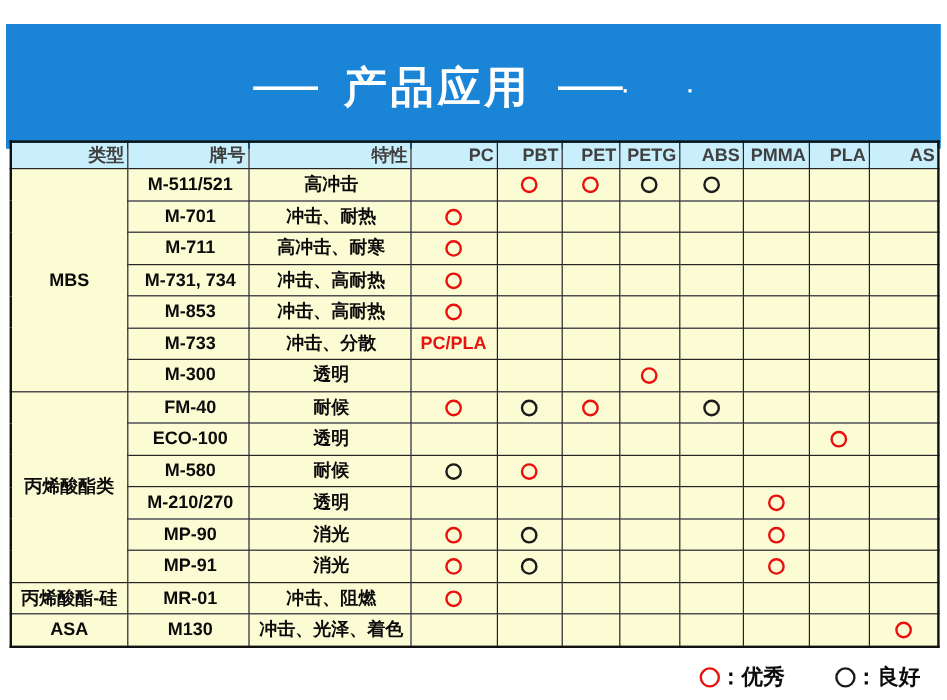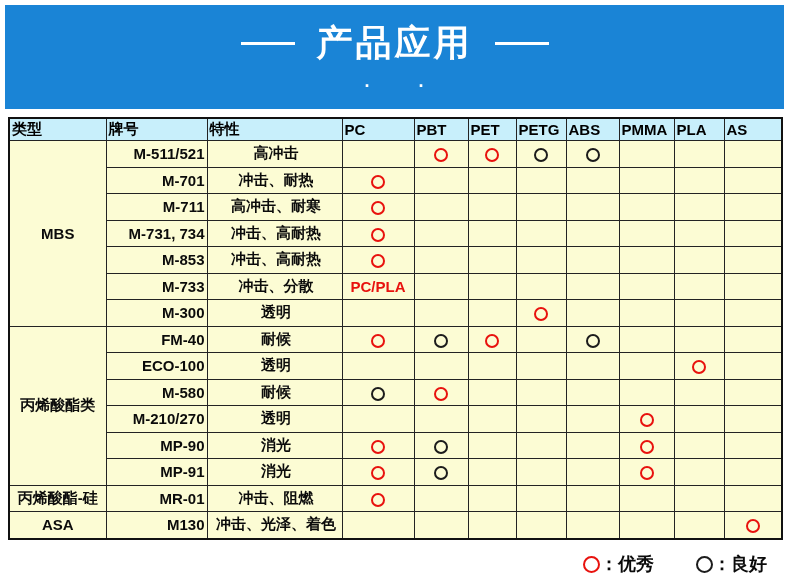--- a/index.html
+++ b/index.html
@@ -6,25 +6,25 @@
   body {
     width:789px; height:583px;
     background:#ffffff;
     font-family:"Liberation Sans","DejaVu Sans",sans-serif;
     position:relative;
     overflow:hidden;
   }
 
   
   .banner {
-    position:absolute; left:5px; top:5px;
+    position:absolute; left:5px; top:20px;
     width:779px; height:104px;
     background:var(--banner,#1a84d6);
     color:#ffffff;
-    display:flex; flex-direction:column;
+    display:flex; flex-direction:row;
     align-items:center; justify-content:center;
   }
   .banner-title-row {
     display:flex; align-items:center; gap:22px;
     margin-top:2px;
   }
   .banner-title-row h1 {
     margin:0; font-size:36px; font-weight:bold; letter-spacing:3px;
   }
   .dash-line {
@@ -43,30 +43,30 @@
     width:773px;
     border:2.5px solid #111111;
   }
   .app-table th, .app-table td {
     border:1.6px solid #232323;
     overflow:hidden; white-space:nowrap;
     font-weight:bold;
   }
   .app-table th {
     background:var(--header-bg,#c8effb);
-    height:21px; font-size:15px; color:#000000;
-    text-align:left; padding:0 2px;
+    height:21px; font-size:15px; color:#404040;
+    text-align:right; padding:0 2px;
   }
   .app-table td {
     background:var(--body-bg,#fcfcd4);
     height:25.5px; font-size:15px; color:#0b0b0b;
     padding:0 2px;
   }
   td.type-cell  { text-align:center;margin-left:23px; }
-  td.grade-cell { text-align:right; padding-left:6px; }
+  td.grade-cell { text-align:center; padding-left:6px; }
   td.feature-cell { text-align:center; padding-left:5px; }
   td.app-cell { text-align:center; }
 
   .ring {
     display:inline-block; width:10px; height:10px;
     border-radius:50%; border:2.6px solid #000;
     vertical-align:middle; background:transparent;
   }
   .ring.red   { border-color:var(--excellent,#e8120e); }
   .ring.black { border-color:var(--good,#1c1c1c); }

